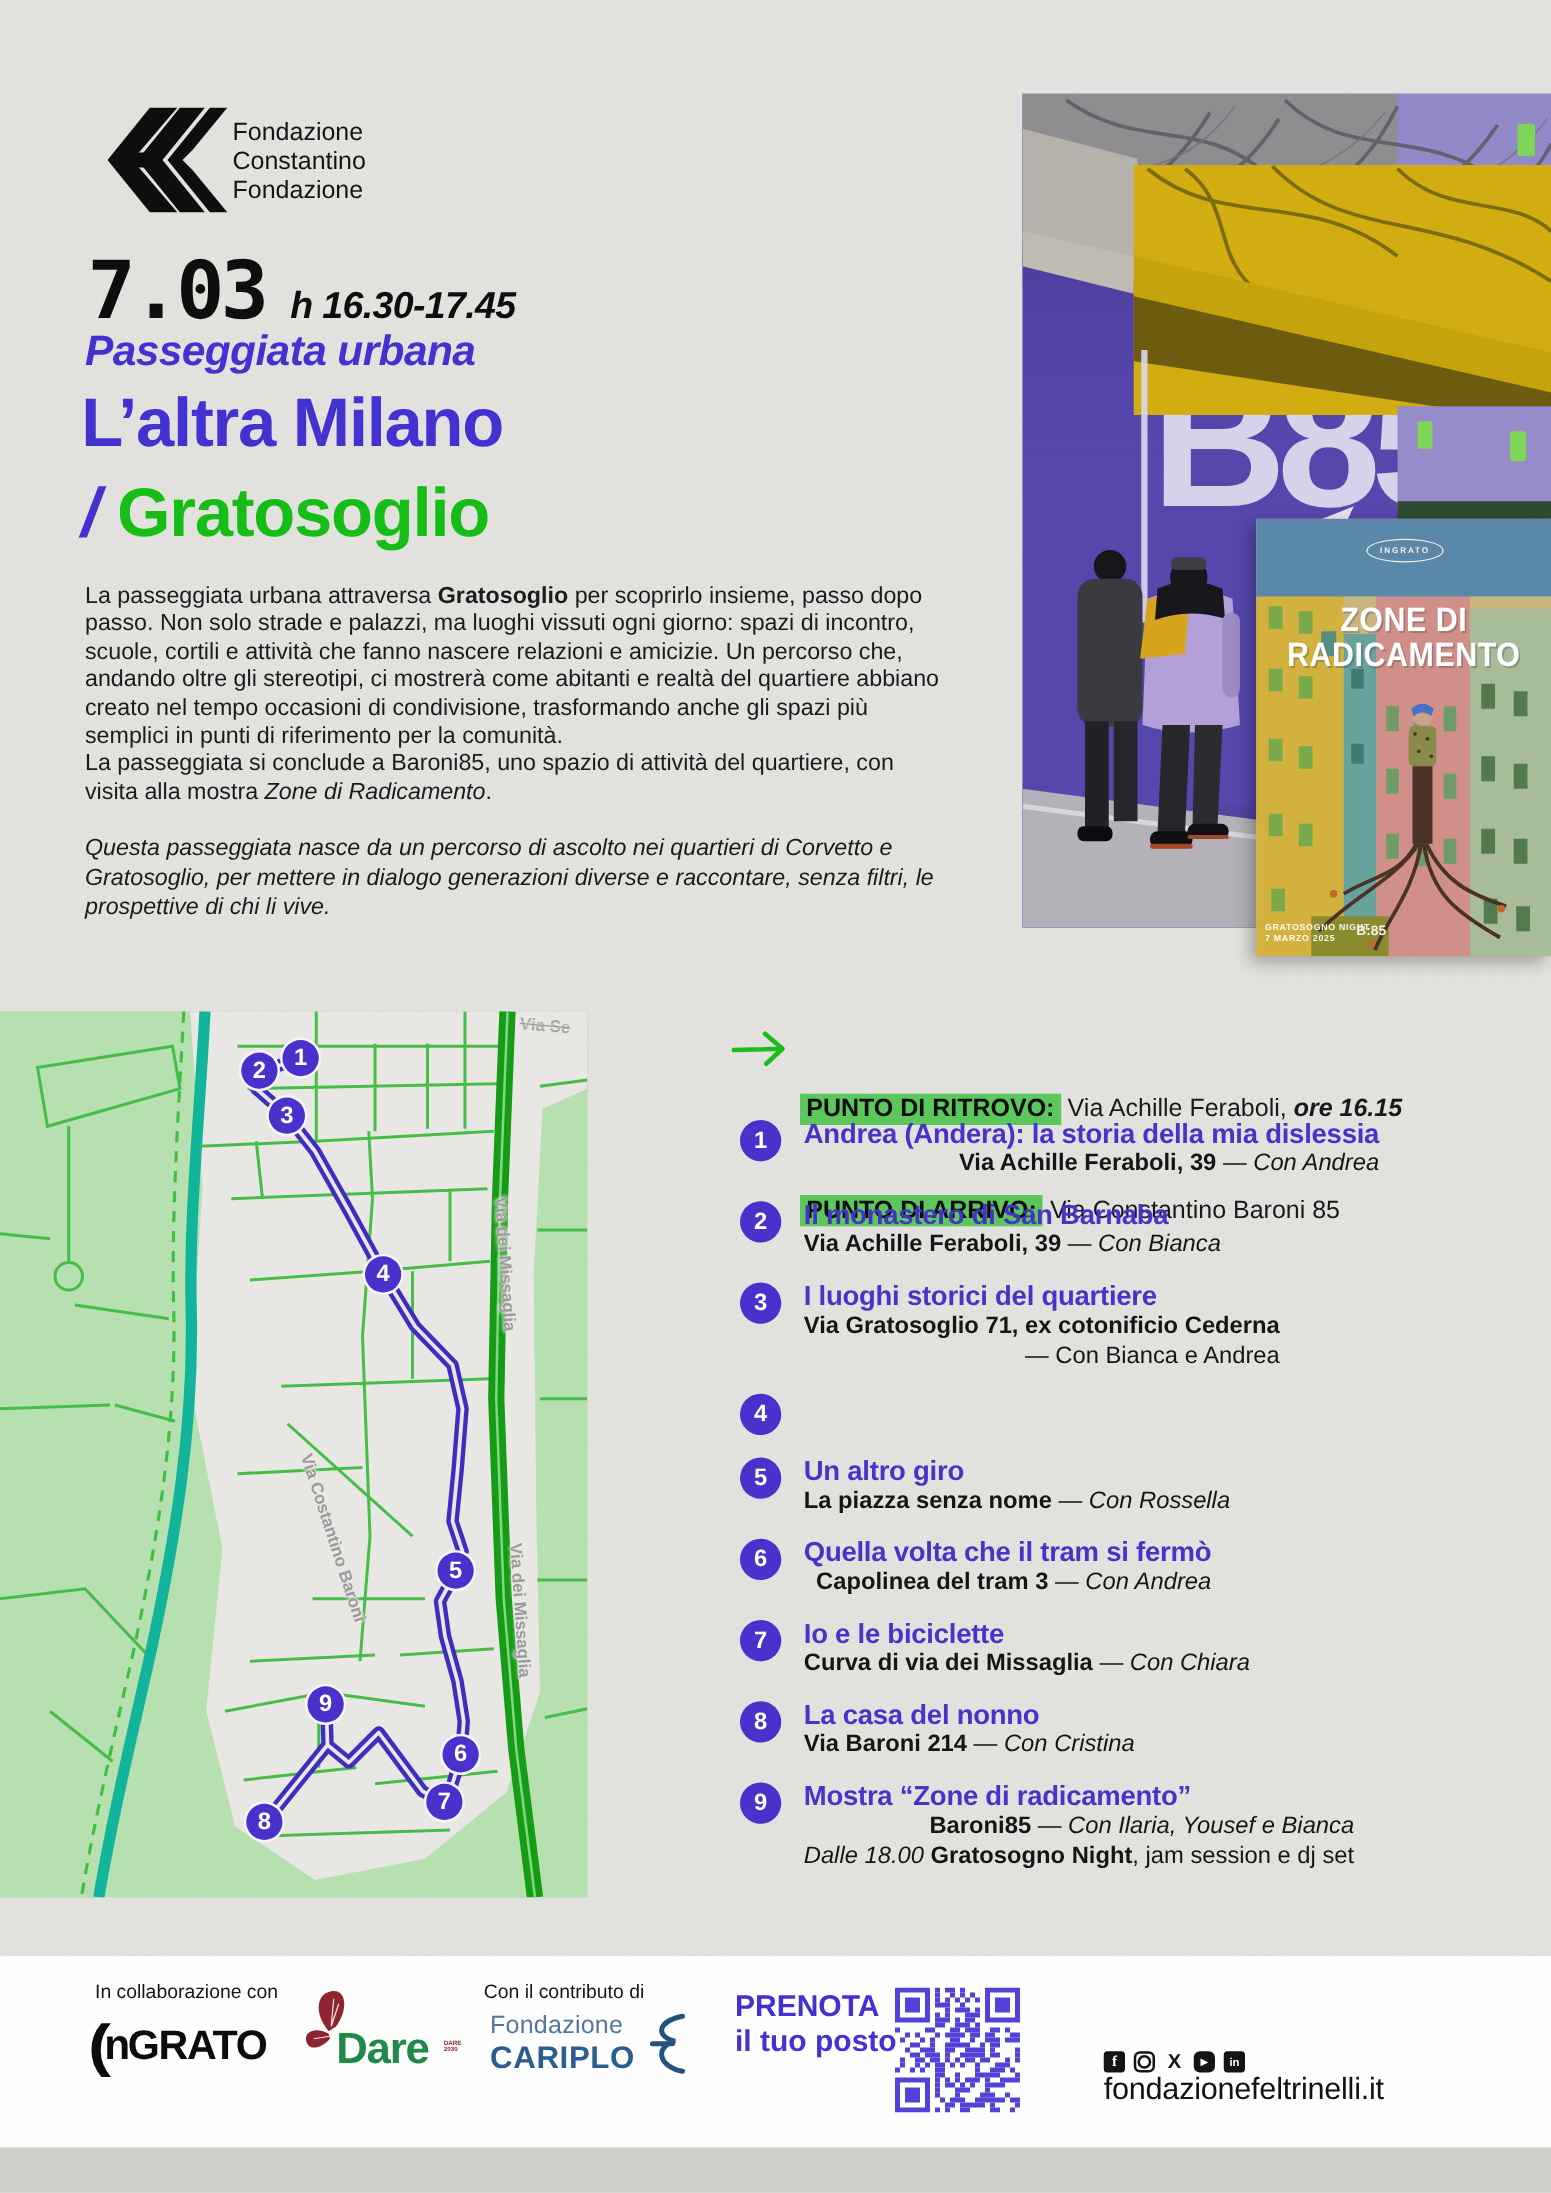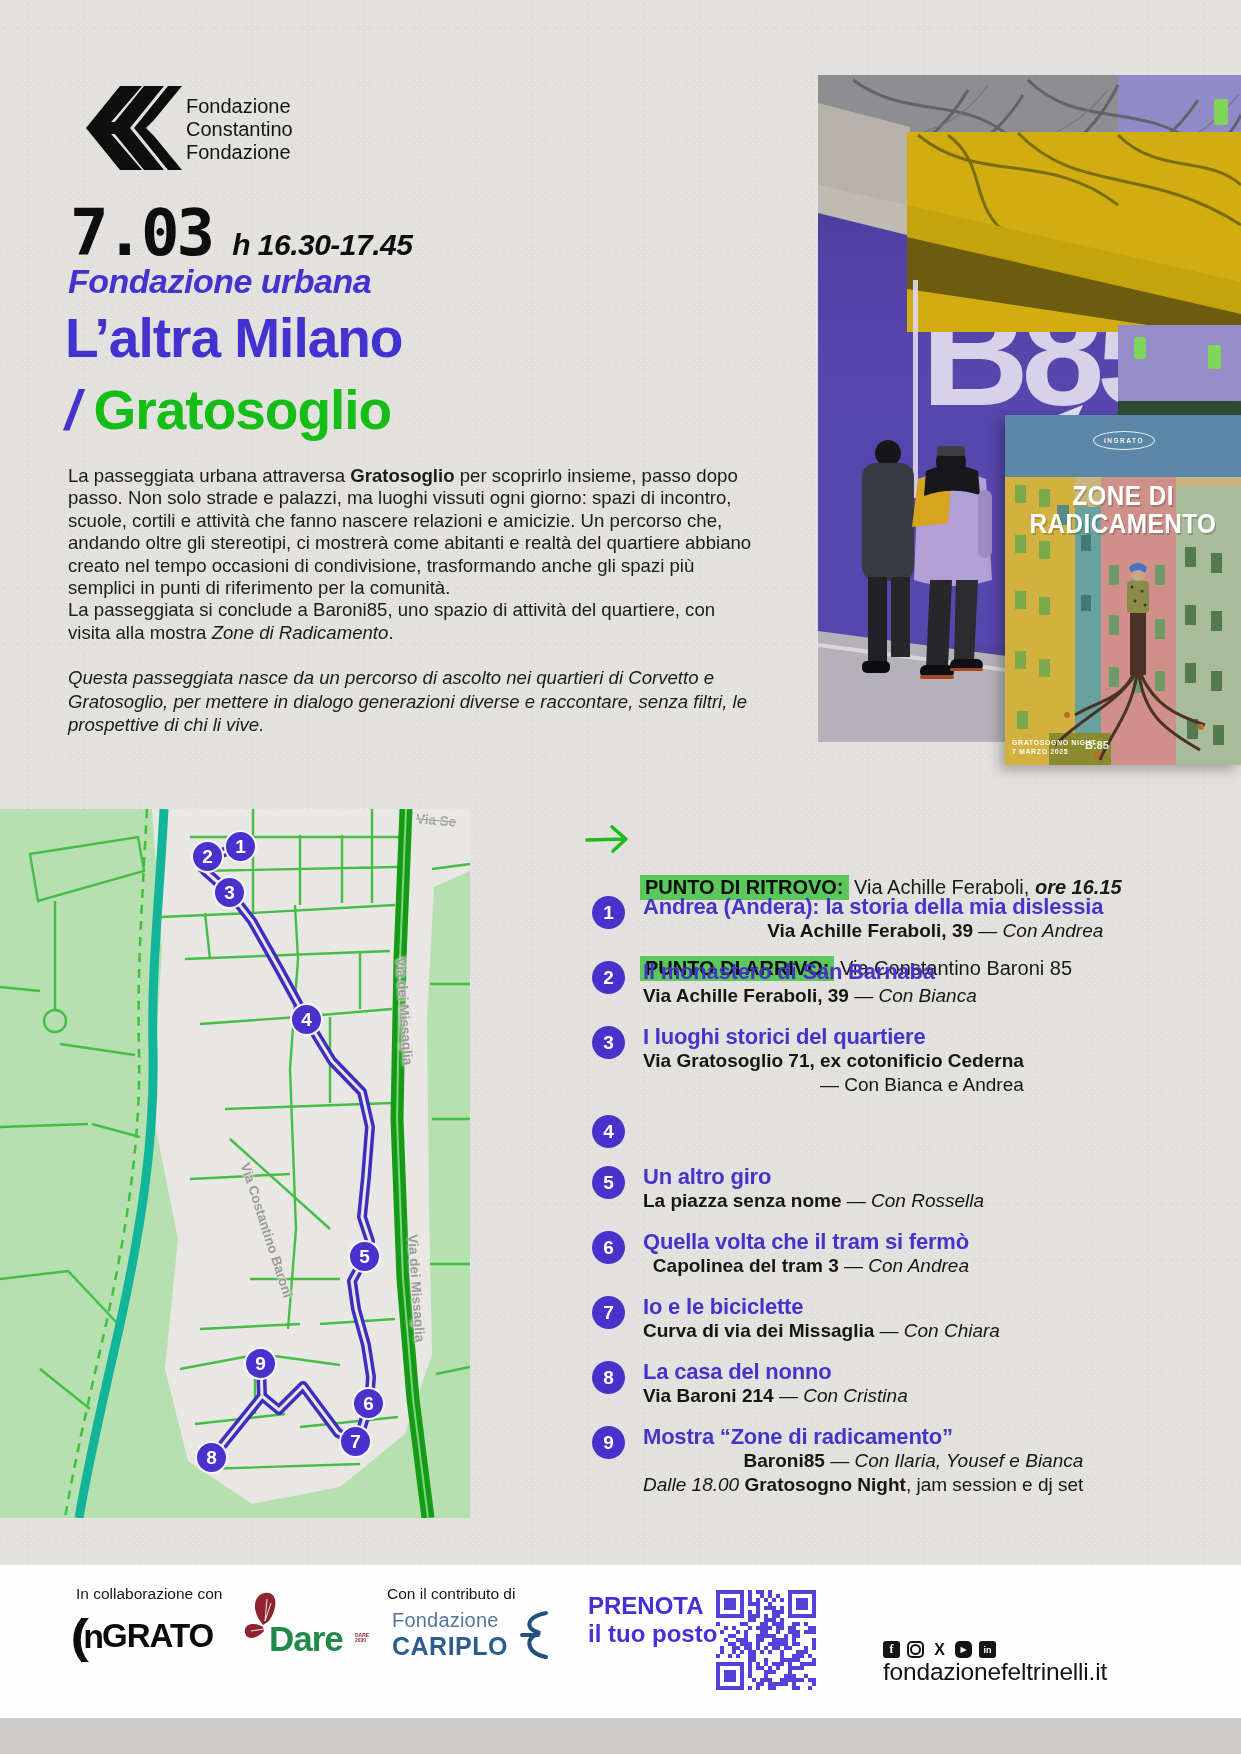--- a/index.html
+++ b/index.html
@@ -129,21 +129,21 @@
   <div id="brand-text" class="abs">
     <div>Fondazione</div>
     <div>Constantino</div>
     <div>Fondazione</div>
   </div>
 
   <div id="date-row" class="abs">
     <span id="date-num">7.03</span>
     <span id="date-time">h 16.30-17.45</span>
   </div>
-  <div id="category" class="abs">Fondazione urbana</div>
+  <div id="category" class="abs">Passeggiata urbana</div>
   <div id="title1" class="abs">L’altra Milano</div>
   <div id="title2" class="abs"><span class="slash">/ </span><span class="green">Gratosoglio</span></div>
 
   <div id="intro" class="abs">
     <p><span>La passeggiata urbana attraversa </span><span class="b">Gratosoglio</span><span> per scoprirlo insieme, passo dopo passo. Non solo strade e palazzi, ma luoghi vissuti ogni giorno: spazi di incontro, scuole, cortili e attività che fanno nascere relazioni e amicizie. Un percorso che, andando oltre gli stereotipi, ci mostrerà come abitanti e realtà del quartiere abbiano creato nel tempo occasioni di condivisione, trasformando anche gli spazi più semplici in punti di riferimento per la comunità.</span></p>
     <p><span>La passeggiata si conclude a Baroni85, uno spazio di attività del quartiere, con visita alla mostra </span><span class="it">Zone di Radicamento</span><span>.</span></p>
     <p class="gap third">Questa passeggiata nasce da un percorso di ascolto nei quartieri di Corvetto e Gratosoglio, per mettere in dialogo generazioni diverse e raccontare, senza filtri, le prospettive di chi li vive.</p>
   </div>
 
   <div id="photo" class="abs">

